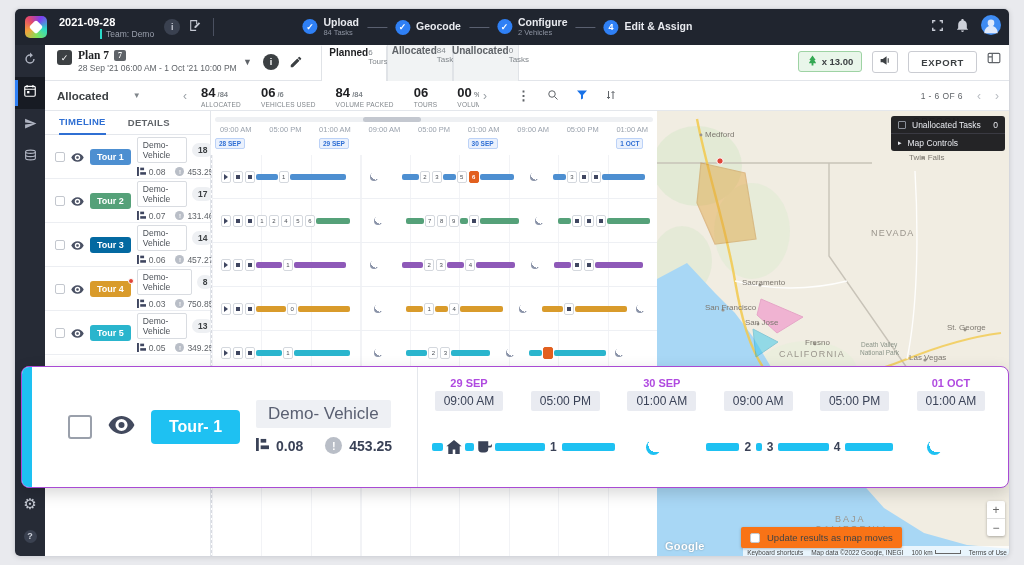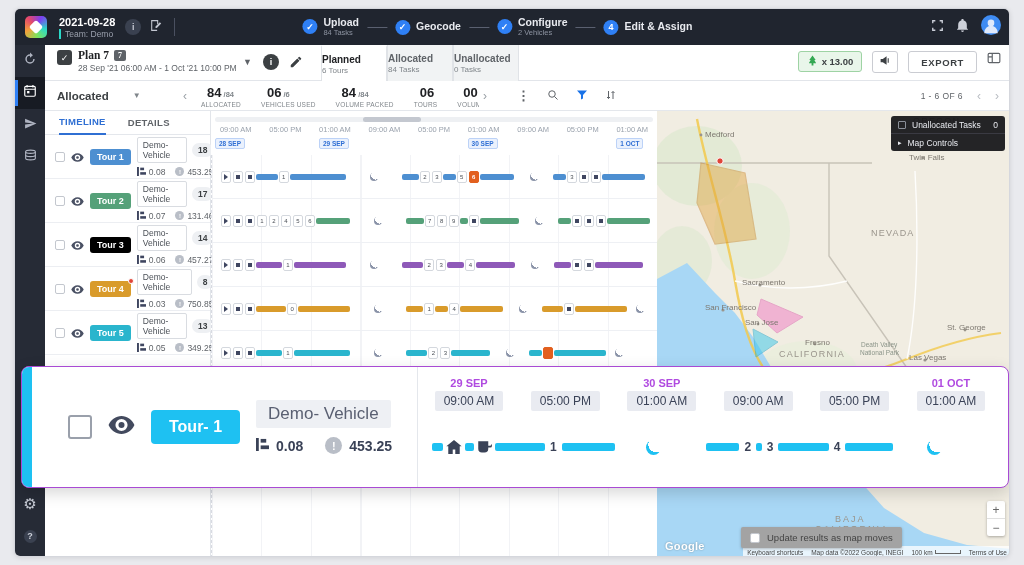--- a/index.html
+++ b/index.html
@@ -7,21 +7,21 @@
   .window { position:absolute; left:14px; top:8px; width:996px; height:549px; background:#fff;
             border:1px solid #d5d7dd; border-radius:6px; box-shadow:0 1px 5px rgba(0,0,0,.10); overflow:hidden; }
 
   
   .topbar { position:absolute; left:0; top:0; width:996px; height:36px; background:#20252f; display:flex; align-items:center; }
   .logo { width:22px; height:22px; border-radius:5px; margin-left:10px;
           background:conic-gradient(from 30deg,#7b3ff2,#2bd9c8,#7fe35a,#f2a13b,#e5486b,#7b3ff2); position:relative; }
   .logo:after { content:""; position:absolute; left:6px; top:6px; width:10px; height:10px; background:#fff; border-radius:2px; transform:rotate(45deg); }
   .tb-datewrap { margin-left:12px; }
   .tb-date { color:#fff; font-size:11px; font-weight:bold; }
-  .tb-team { color:#9aa0ad; font-size:8.5px; border-left:2px solid #2bd9c8; padding-left:4px; margin-top:1px; }
+  .tb-team { color:#9aa0ad; font-size:8.5px; border-left:2px solid #2bd9c8; padding-left:4px; margin-top:1px;margin-left:41px; }
   .tb-ic { margin-left:10px; width:16px; height:16px; border-radius:50%; background:#3a4150; color:#c3c7d1;
            font-size:9px; display:flex; align-items:center; justify-content:center; font-weight:bold; }
   .tb-note { margin-left:8px; color:#c3c7d1; font-size:12px; }
   .tb-div { width:1px; height:18px; background:#4a5060; margin-left:12px; }
   .steps { position:absolute; left:50%; top:0; height:36px; transform:translateX(-54%); display:flex; align-items:center; gap:8px; }
   .step { display:flex; align-items:center; gap:6px; }
   .step-circ { width:15px; height:15px; border-radius:50%; background:#2f80f5; color:#fff; font-size:9px; font-weight:bold;
                display:flex; align-items:center; justify-content:center; flex:none; }
   .step-lab  { color:#e8eaef; font-size:10.5px; font-weight:bold; line-height:1.1; }
   .step-sub  { color:#8d93a1; font-size:7.5px; font-weight:normal; }
@@ -44,41 +44,41 @@
   .plan-chk { width:15px; height:15px; background:#3c4043; border-radius:3px; color:#fff; font-size:9px; display:flex; align-items:center; justify-content:center; margin-top:1px; }
   .plan-name-line { display:flex; align-items:center; gap:5px;font-family:Liberation Serif, serif; }
   .plan-name { font-size:11.5px; font-weight:bold; color:#202124; }
   .plan-badge { background:#5f6368; color:#fff; font-size:8px; font-weight:bold; border-radius:2px; padding:1px 4px; }
   .plan-dates { font-size:8.5px; color:#5f6368; margin-top:2px; }
   .plan-caret { position:absolute; left:198px; top:12px; color:#5f6368; font-size:9px; }
   .plan-info { position:absolute; left:218px; top:9px; width:16px; height:16px; border-radius:50%; background:#3c4043; color:#fff; font-size:9px; font-weight:bold; display:flex; align-items:center; justify-content:center; }
   .plan-edit { position:absolute; left:244px; top:10px; }
   .tabs { position:absolute; left:276px; top:0; height:36px; display:flex; }
   .tab { width:66px; height:36px; border-right:1px solid #e0e3e7; border-left:1px solid #e0e3e7; background:#f1f3f4;
-         display:flex; flex-direction:column; justify-content:center; }
+         display:flex; flex-direction:row; justify-content:center; padding-left:9px; }
   .tab.active { background:#fff; border-top:2px solid #fff; }
   .tab-lab { font-size:10px; color:#5f6368; font-weight:bold; }
   .tab.active .tab-lab { color:#202124; }
   .tab-sub { font-size:8px; color:#80868b; margin-top:1px; }
   .plan-right { position:absolute; right:10px; top:6px; display:flex; align-items:flex-start; gap:10px; }
   .mult-chip { display:flex; align-items:center; gap:4px; background:#e9f6ea; border:1px solid #9ed3a4; border-radius:3px;
                padding:3px 8px; font-size:9.5px; font-weight:bold; color:#3c4043; }
   .sq-btn { width:26px; height:22px; border:1px solid #caccd2; border-radius:3px; background:#fff; display:flex; align-items:center; justify-content:center; }
   .export-btn { height:22px; border:1px solid #caccd2; border-radius:3px; background:#fff; font-size:9.5px; font-weight:bold;
                 letter-spacing:.6px; color:#3c4043; padding:0 12px; display:flex; align-items:center; }
 
   
   .statsbar { position:absolute; left:30px; top:72px; width:966px; height:30px; background:#fff; border-bottom:1px solid #e4e7ec;
               display:flex; align-items:center; }
   .filter-dd { margin-left:12px; font-size:11.5px; font-weight:bold; color:#3c4043; display:flex; align-items:center; gap:24px; width:126px; }
   .dd-caret { color:#80868b; font-size:8px; }
   .stat-chevL { color:#9aa0a6; font-size:12px; margin-right:14px; }
   .stats-list { display:flex; gap:20px; align-items:center; overflow:hidden; width:278px; }
   .stat { flex:none; }
-  .stat-vline { white-space:nowrap;margin-left:6px; }
+  .stat-vline { white-space:nowrap; }
   .stat-val { font-size:13px; font-weight:bold; color:#202124; }
   .stat-suf { font-size:7.5px; font-weight:bold; color:#80868b; }
   .stat-lab { font-size:6.5px; color:#80868b; letter-spacing:.2px; white-space:nowrap; }
   .stat-chevR { color:#9aa0a6; font-size:12px; margin-left:4px; }
   .stats-icons { display:flex; align-items:center; gap:17px; margin-left:30px; }
   .kebab { color:#5f6368; font-size:13px; font-weight:bold; }
   .pager { position:absolute; right:12px; top:0; height:30px; display:flex; align-items:center; gap:14px; }
   .pager-text { font-size:8.5px; color:#5f6368; letter-spacing:.4px; }
   .pager-chev { color:#b8bcc2; font-size:12px; }
 
@@ -135,21 +135,21 @@
   .map-panel { position:absolute; right:6px; top:5px; width:114px; background:rgba(18,18,22,.92); border-radius:3px; color:#e8eaef; z-index:4; }
   .mp-row { height:17px; display:flex; align-items:center; gap:6px; padding:0 7px; font-size:8.5px; }
   .mp-chk { width:8px; height:8px; border:1px solid #8a8f98; border-radius:1px; flex:none; }
   .mp-count { margin-left:auto; }
   .mp-div { height:1px; background:#3a3a42; }
   .mp-caret { font-size:7px; }
   .map-zoom { position:absolute; right:6px; bottom:22px; width:18px; background:#fff; border-radius:2px;
               box-shadow:0 1px 3px rgba(0,0,0,.3); z-index:4; }
   .mz-btn { height:17px; display:flex; align-items:center; justify-content:center; color:#666; font-size:12px; }
   .mz-div { height:1px; background:#e0e0e0; }
-  .update-chip { position:absolute; left:84px; bottom:10px; background:#a3a3a3; border-radius:2px; box-shadow:0 1px 3px rgba(0,0,0,.25);
+  .update-chip { position:absolute; left:84px; bottom:10px; background:#f97316; border-radius:2px; box-shadow:0 1px 3px rgba(0,0,0,.25);
                  display:flex; align-items:center; gap:7px; padding:5px 9px; font-size:9.5px; color:#444; z-index:4; }
   .google-logo { position:absolute; left:8px; bottom:6px; color:#fff; font-size:11px; font-weight:bold; letter-spacing:.3px;
                  text-shadow:0 0 2px rgba(0,0,0,.35); z-index:3; }
   .map-attr { position:absolute; right:0; bottom:0; height:12px; background:rgba(255,255,255,.75); display:flex; align-items:center;
               gap:8px; padding:0 4px; font-size:6.5px; color:#444; z-index:3; }
   .scalebar { display:flex; align-items:center; gap:2px; }
   .scale-line { width:26px; height:4px; border:1px solid #666; border-top:none; }
 
   
   .overlay { position:absolute; left:6px; top:357px; width:988px; height:122px; border:1.5px solid #a94ad4; border-radius:8px;
@@ -430,21 +430,21 @@
                 <span>131.46</span>
               </span>
             </div>
           </div>
         </div>
         <div class="tour-row">
           <span class="chk"></span>
           <span><svg viewBox="0 0 24 16" width="13" height="9">
               <path d="M12 0C7 0 2.7 3.1.5 8 2.7 12.9 7 16 12 16s9.3-3.1 11.5-8C21.3 3.1 17 0 12 0zm0 13a5 5 0 110-10 5 5 0 010 10zm0-2.5a2.5 2.5 0 100-5 2.5 2.5 0 000 5z" fill="#4a5164"></path>
             </svg></span>
-          <span class="tour-badge" style="background: #000000;">Tour 3</span>
+          <span class="tour-badge" style="background: #0369a1;">Tour 3</span>
           <div class="tour-rcol">
             <div class="tour-line1">
               <span class="veh-chip">Demo-Vehicle</span>
               <span class="cnt-badge">14</span>
             </div>
             <div class="tour-line2">
               <span class="tl2-item">
                 <svg viewBox="0 0 14 14" width="9" height="9">
                   <rect x="0" y="0" width="3" height="14" fill="#3f4660"></rect>
                   <rect x="5" y="1" width="6" height="4" fill="#3f4660"></rect>

